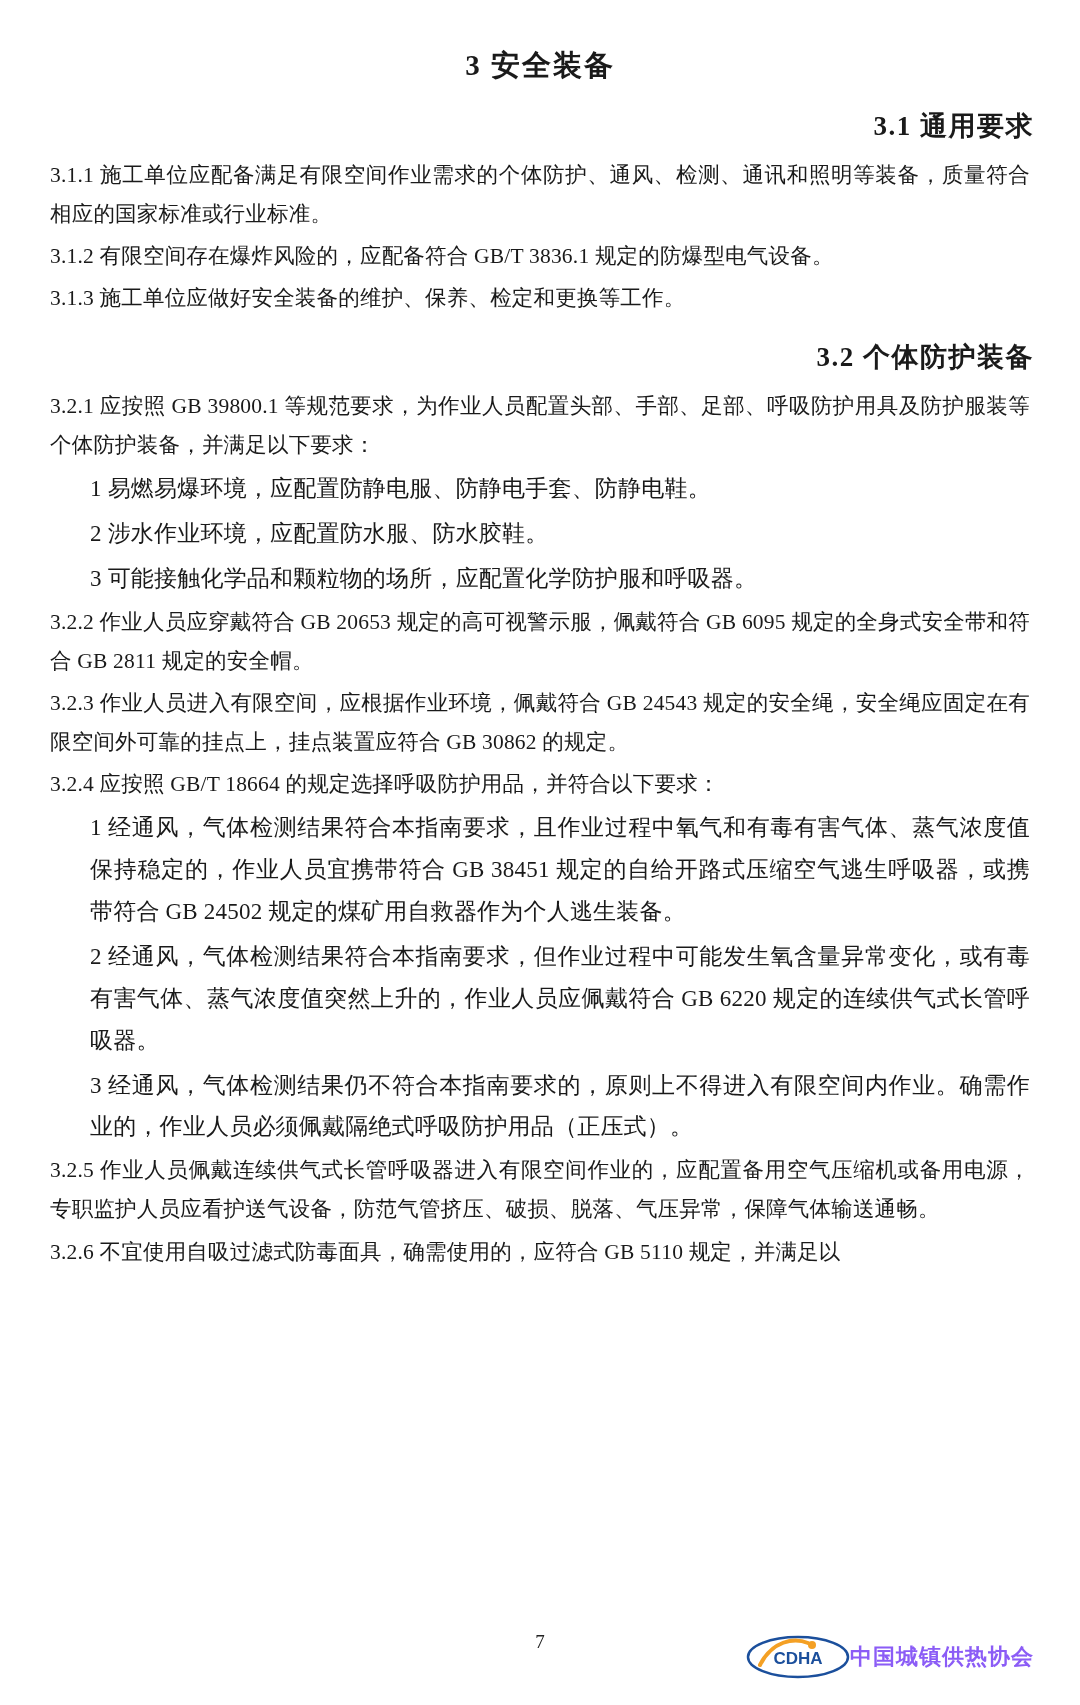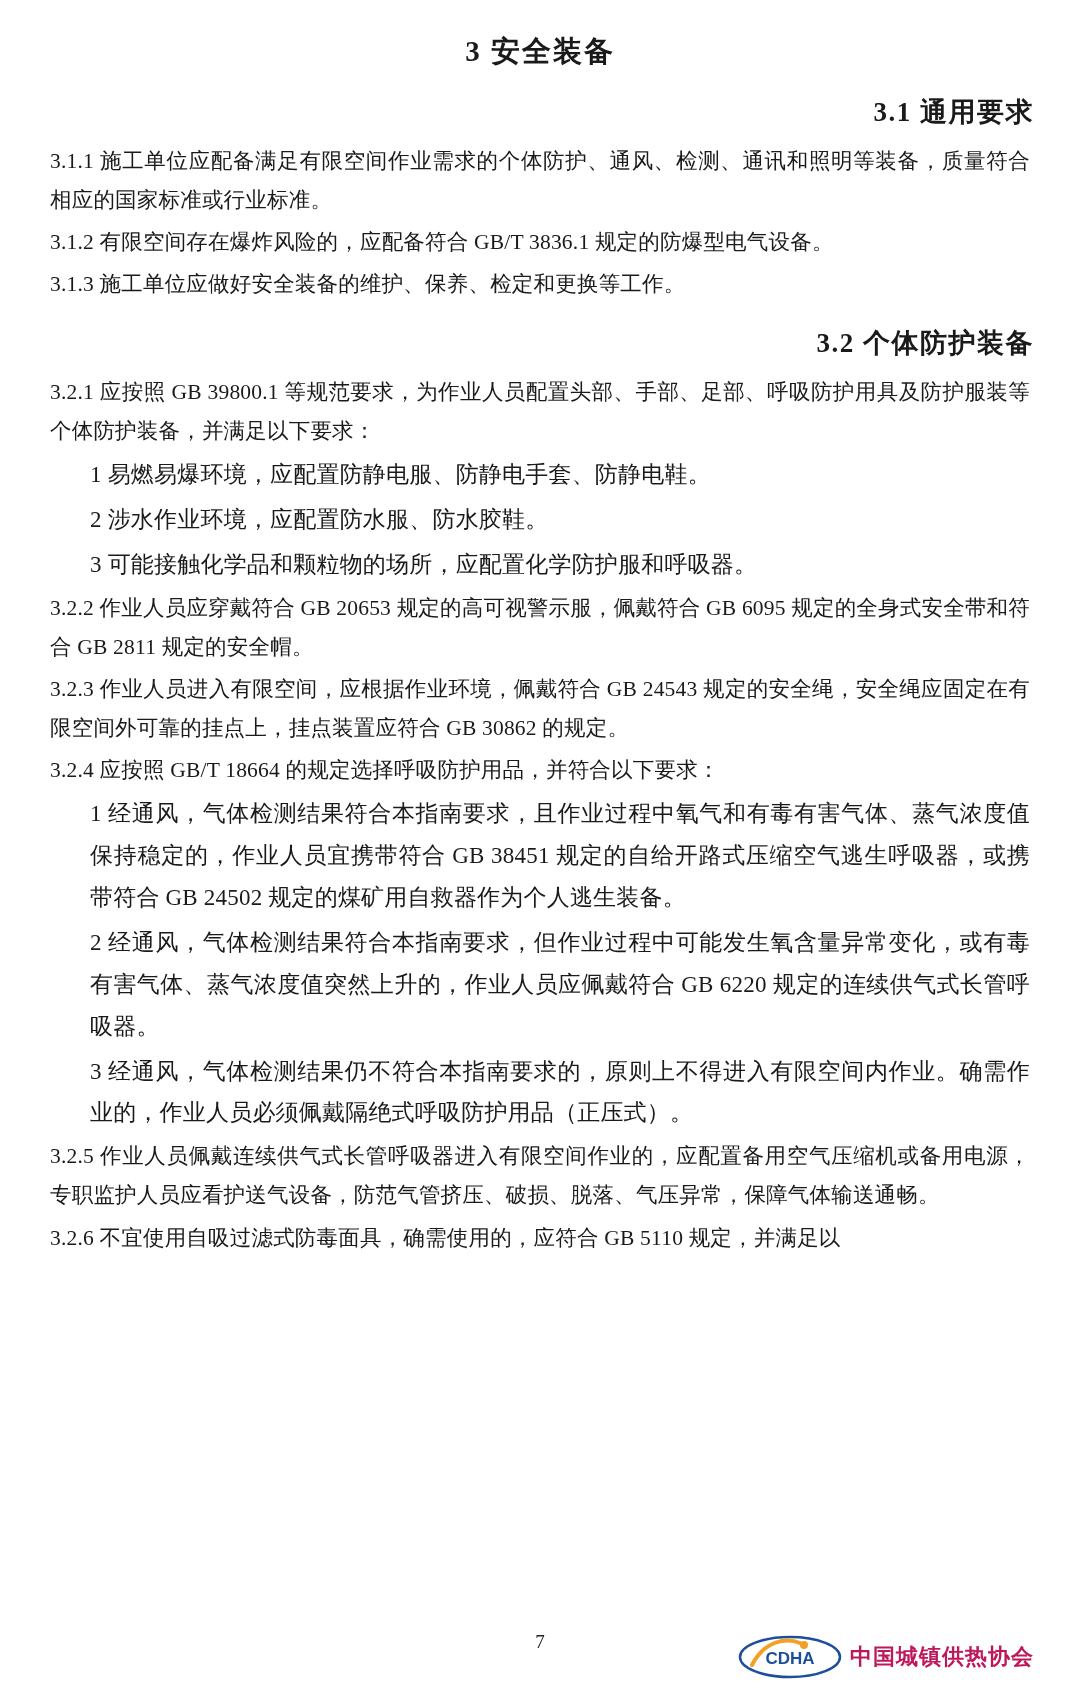--- a/index.html
+++ b/index.html
@@ -7,21 +7,21 @@
     padding: 0;
     background: #ffffff;
   }
   .page {
     position: relative;
     width: 1080px;
     height: 1705px;
     background: #ffffff;
     margin: 0 auto;
     box-sizing: border-box;
-    padding: 16px 46px 0 46px;
+    padding: 30px 46px 0 46px;
     font-family: "Liberation Serif", "DejaVu Serif", serif;
     color: #1a1a1a;
     overflow: hidden;
   }
   .h1 {
     text-align: center;
     font-size: 29px;
     font-weight: bold;
     letter-spacing: 2px;
     margin: 14px 0 8px 0;
@@ -60,35 +60,34 @@
     text-align: center;
     font-size: 19px;
     color: #222;
   }
   .logo {
     position: absolute;
     right: 46px;
     bottom: 26px;
     display: flex;
     align-items: center;
-    gap: 8px;
   }
   .logo-mark {
     position: relative;
     width: 104px;
     height: 44px;
     display: flex;
     align-items: center;
     justify-content: center;
   }
   .logo-mark svg { display: block; }
   .logo-text {
     font-size: 22px;
     font-weight: bold;
-    color: #be185d;
+    color: #8b5cf6;
     letter-spacing: 1px;
     font-family: "Liberation Sans", sans-serif;
   }
 </style>
 </head>
 <body>
 
 <div class="page">
 
   <h1 class="h1">3  安全装备</h1>

